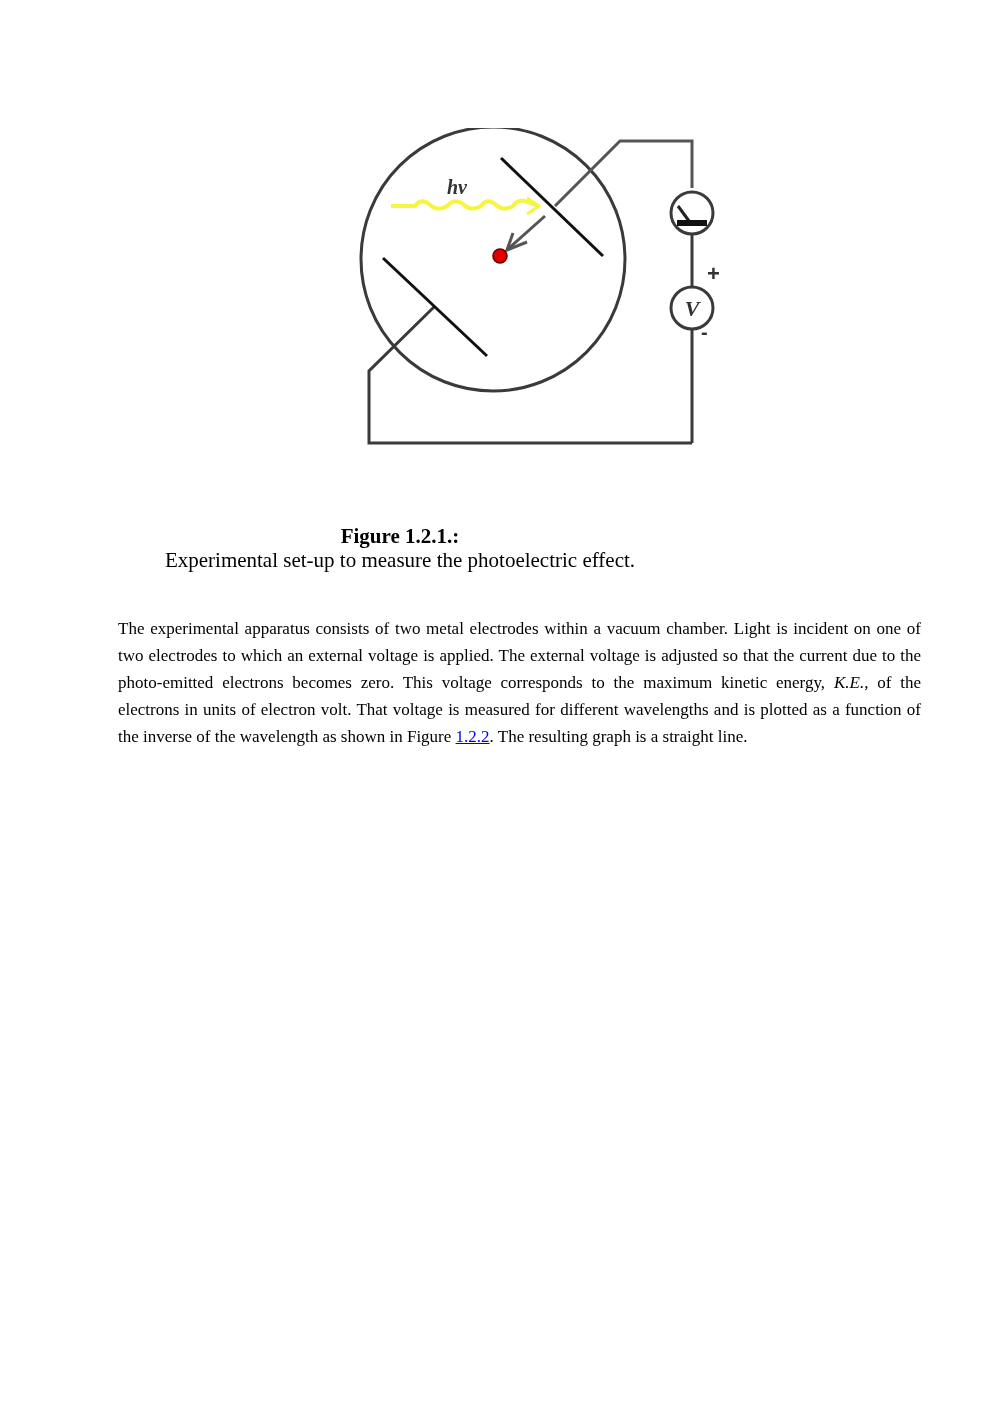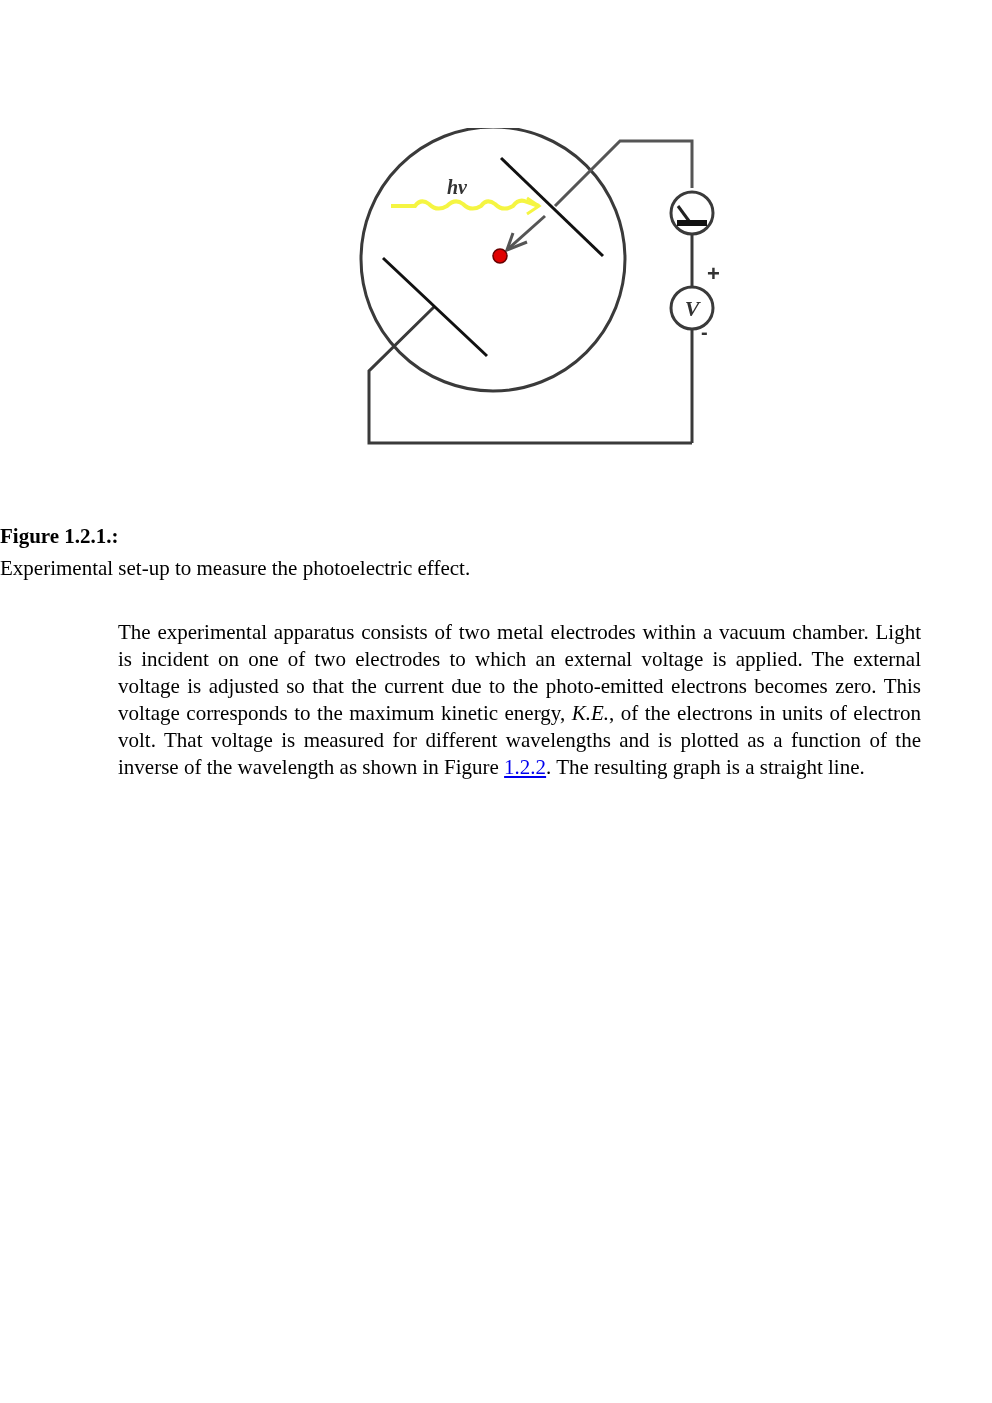--- a/index.html
+++ b/index.html
@@ -1,24 +1,24 @@
 <!DOCTYPE html>
 <html><head>
   <meta charset="utf-8">
   <style>
     html, body { margin: 0; padding: 0; background: #ffffff; }
     body { width: 992px; height: 1403px; position: relative; overflow: hidden;
            font-family: "Liberation Serif", serif; color: #000; }
     .figure { position: absolute; left: 355px; top: 128px; width: 370px; height: 330px; }
     .figure svg { display: block; }
-    .caption { position: absolute; left: 0; width: 800px; text-align: left; }
+    .caption { position: absolute; left: 0; width: 800px; text-align: center; }
     .caption-title { top: 524px; font-weight: bold; font-size: 21px; line-height: 24px; }
-    .caption-text { top: 548px; font-size: 21px; line-height: 24px; margin-top: 8px; }
+    .caption-text { top: 548px; font-size: 21px; line-height: 24px; }
     .body-text { position: absolute; left: 118px; top: 598px; width: 803px;
-                 font-size: 21px; line-height: 27px; text-align: justify; }
+                 font-size: 17px; line-height: 27px; text-align: justify; }
     .body-text a { color: #0000ee; text-decoration: underline; }
     .ke { font-style: italic; }
   </style>
 </head>
 <body>
 
 <div class="figure">
   <svg width="370" height="330" viewBox="0 0 370 330" xmlns="http://www.w3.org/2000/svg">
 
     <circle cx="138" cy="131" r="132" fill="none" stroke="#3a3a3a" stroke-width="3"></circle>

